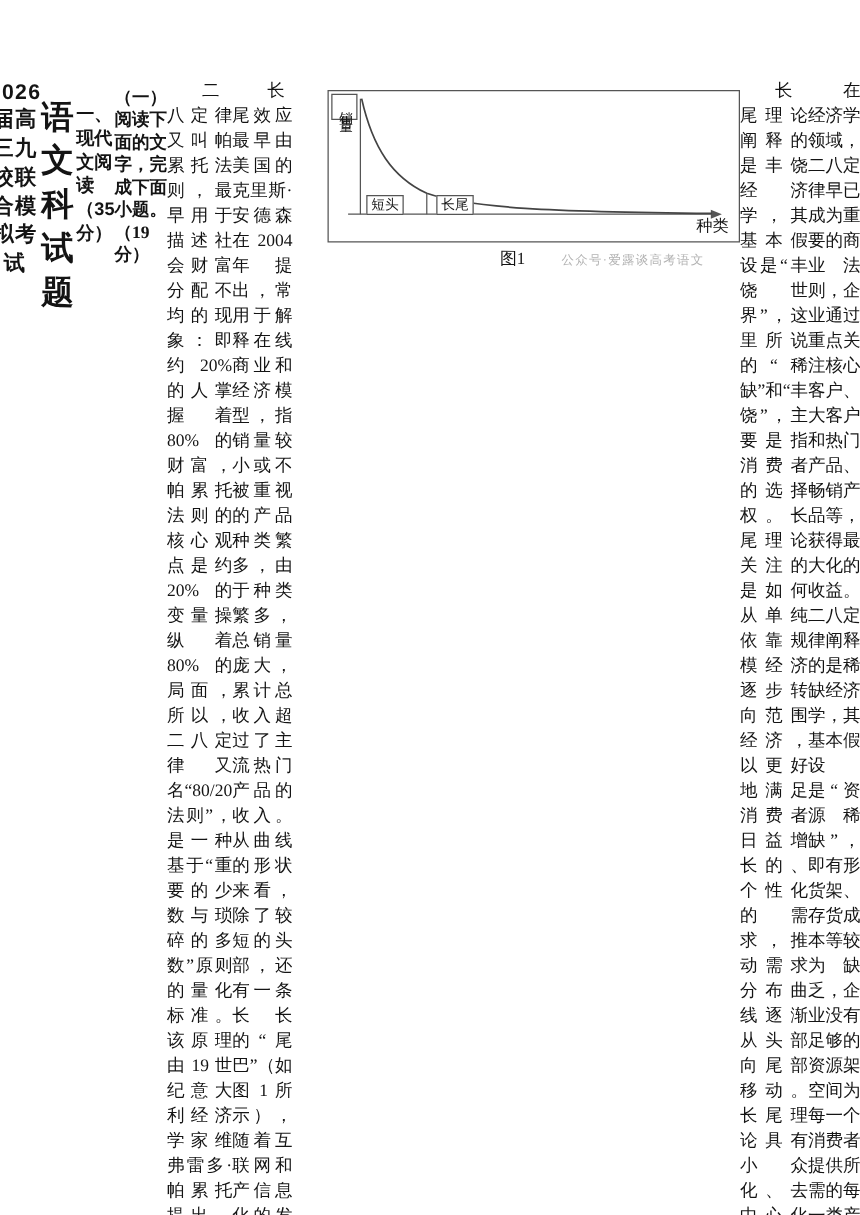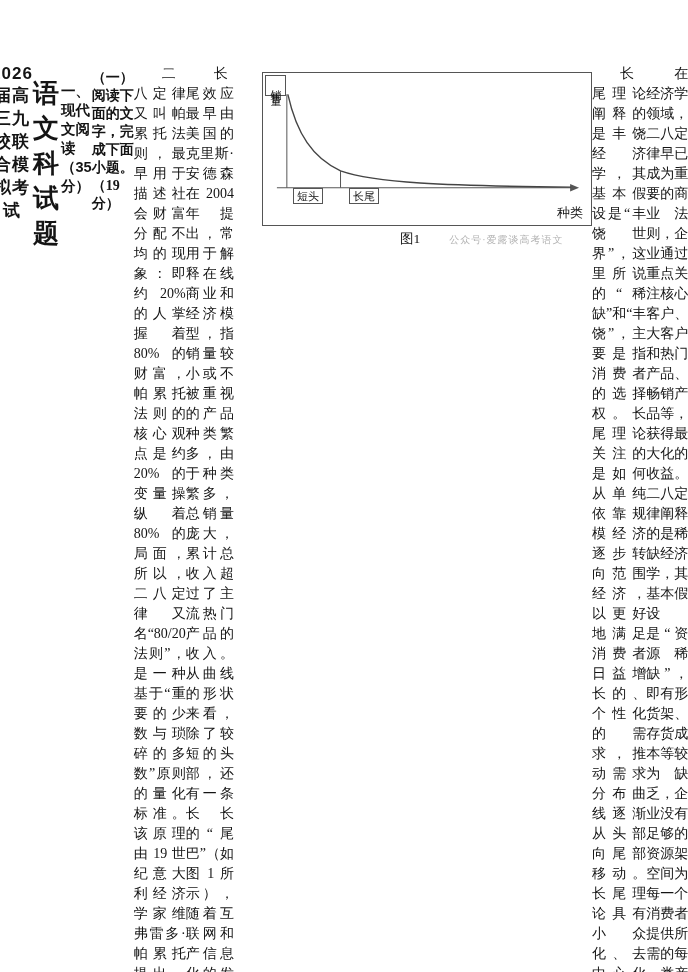--- a/index.html
+++ b/index.html
@@ -22,21 +22,21 @@
     margin-top:18px; font-size:14.5px; font-weight:bold;
     font-family:Liberation Sans, sans-serif;
   }
   .heading2 { margin-top:5px; font-size:14px; font-weight:bold; }
   .material-label { margin-top:4px; font-size:14px; }
   .para {
     font-size:14px; line-height:20px; text-align:justify; text-indent:2em;
   }
   .figure-wrap { margin:8px 0 2px 28px; }
   .figure {
-    position:relative; width:330px; height:154px; border:1px solid #555;
+    position:relative; width:330px; height:122px; border:1px solid #555;
     background:#fff;
   }
   .figure svg { position:absolute; left:0; top:0; width:100%; height:100%; }
   .ylabel-box {
     position:absolute; left:2px; top:2px; border:1px solid #555;
     writing-mode:vertical-rl; text-orientation:upright;
     font-size:11px; padding:5px 2px; letter-spacing:3px; background:#fff;
   }
   .axis-tag {
     position:absolute; bottom:21px; border:1px solid #555; background:#fff;

